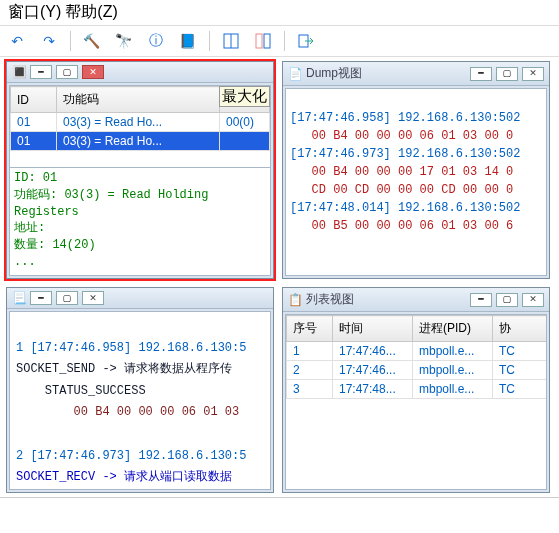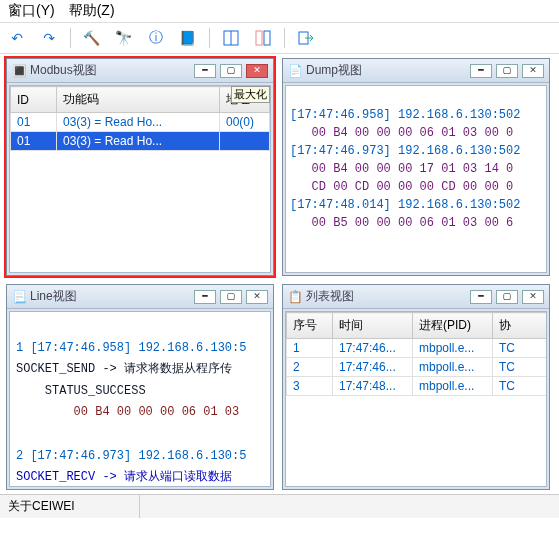--- a/index.html
+++ b/index.html
@@ -1,50 +1,50 @@
 <!DOCTYPE html>
 <html><head>
 <meta charset="utf-8">
 <style>
 * { box-sizing: border-box; margin: 0; padding: 0; }
 body { font-family: "Microsoft YaHei", Tahoma, sans-serif; font-size: 12px; background: #fff; width: 559px; height: 533px; overflow: hidden; }
-.menubar { display: flex; gap: 14px; padding: 2px 8px; font-size: 14px; background: #fff; }
+.menubar { display: flex; gap: 4px; padding: 2px 8px; font-size: 16px; background: #fff; }
 .menubar span { cursor: default; }
 .toolbar { display: flex; gap: 10px; padding: 4px 6px; border-top: 1px solid #ddd; border-bottom: 1px solid #ddd; align-items: center; }
 .toolbar .tbtn { width: 22px; height: 22px; display: flex; align-items: center; justify-content: center; font-size: 14px; cursor: pointer; }
 .toolbar .sep { width: 1px; height: 20px; background: #ccc; }
 .mdi { position: relative; height: 440px; background: #fff; }
 .panel { position: absolute; border: 1px solid #7b8ea0; background: #d8e3ef; display: flex; flex-direction: column; }
 .panel.hl { outline: 2px solid #ff1e1e; }
 .titlebar { display: flex; align-items: center; gap: 4px; padding: 3px 5px; background: linear-gradient(#e9f0f8,#d0ddeb); border-bottom: 1px solid #a8b8c8; font-size: 12px; }
 .titlebar .ticon { width: 14px; height: 14px; }
 .titlebar .ttext { flex: 1; color: #445; white-space: nowrap; overflow: hidden; }
 .titlebar .wbtn { width: 22px; height: 14px; border: 1px solid #8aa; background: #fff; cursor: pointer; display:flex;align-items:center;justify-content:center;font-size:9px;line-height:1; }
 .titlebar .wbtn.close { background: #e06060; border-color: #b04040; color: #fff; }
 .pbody { flex: 1; background: #fff; border: 1px solid #a8b8c8; margin: 2px; display: flex; flex-direction: column; overflow: hidden; position: relative; }
 .table { width: 100%; border-collapse: collapse; font-size: 12px; }
 .table th { background: linear-gradient(#fafafa,#e8e8e8); border: 1px solid #c8c8c8; padding: 4px 6px; text-align: left; font-weight: normal; position: relative; }
 .table td { border: 1px solid #e0e0e0; padding: 2px 6px; color: #0060c0; }
 .table tr.selected td { background: #2060e0; color: #fff; }
-.maxtag { position: absolute; right: 0; top: 0; border:1px solid #999; background: #fafae0; font-size: 11px; padding: 0 2px; z-index: 2; }
+.maxtag { position: absolute; right: 0; top: 0; border:1px solid #999; background: #fafae0; font-size: 15px; padding: 0 2px; z-index: 2; }
 .scroller { overflow: auto; flex: 1; }
 .scroller::-webkit-scrollbar { width: 16px; height: 16px; }
 .scroller::-webkit-scrollbar-track { background: #efefef; }
 .scroller::-webkit-scrollbar-thumb { background: #c8d4e2; border:1px solid #9ab; }
 .monotext { font-family: "Courier New", monospace; font-size: 12px; white-space: pre; padding: 2px 4px; color: #0060c0; line-height: 1.5; }
 .info { border-top: 1px solid #a8b8c8; padding: 2px 4px; font-family: "Courier New", monospace; font-size: 12px; color: #008000; line-height: 1.4; }
 .line-text { font-family: "Courier New", monospace; font-size: 12px; white-space: pre; padding: 4px 6px; line-height: 1.8; }
 .line-text .idx { color: #0060c0; }
 .line-text .ts  { color: #0060c0; }
 .line-text .send { color: #0f172a; }
 .line-text .recv { color: #0000c0; }
 .line-text .hex { color: #7f1d1d; }
 .statusbar { display: flex; border-top: 1px solid #ccc; font-size: 12px; background: #f4f4f4; }
 .statusbar .cell { padding: 3px 8px; border-right: 1px solid #ccc; white-space: nowrap; }
-.dump-row { color: #701a75; }
+.dump-row { color: #b91c1c; }
 .dump-hdr { color: #0060c0; }
 svg { display: block; }
 </style>
 </head>
 <body>
 
 <div class="menubar">
   <span>窗口(Y)</span>
   <span>帮助(Z)</span>
 </div>
@@ -77,21 +77,20 @@
         <path d="M7 8 h8 m-3 -3 l3 3 l-3 3" fill="none" stroke="#2a8"></path>
       </svg>
     </div>
 </div>
 
 <div class="mdi">
 
   <div class="panel hl" style="left:6px;top:4px;width:268px;height:218px;">
     <div class="titlebar">
       <span class="ticon">🔳</span>
-      <span class="ttext">Modbus视图</span>
       <span class="wbtn">━</span>
       <span class="wbtn">▢</span>
       <span class="wbtn close">✕</span>
     </div>
     <div class="pbody">
       <div class="scroller" style="flex:0 0 auto; max-height:80px; position:relative;">
         <div class="maxtag">最大化</div>
         <table class="table">
           <thead>
               <tr>
@@ -110,20 +109,27 @@
               <td>01</td>
               <td>03(3) = Read Ho...</td>
               <td></td>
             </tr>
           </tbody>
         </table>
       </div>
       <div class="scroller" style="flex:0 0 16px; overflow-x:scroll; overflow-y:hidden;">
           <div style="width:400px;height:1px"></div>
         </div>
+      <div class="info">
+        <div>ID: 01</div>
+        <div>功能码: 03(3) = Read Holding Registers</div>
+        <div>地址:</div>
+        <div>数量: 14(20)</div>
+        <div>...</div>
+      </div>
     </div>
   </div>
 
   <div class="panel" style="left:282px;top:4px;width:268px;height:218px;">
     <div class="titlebar">
       <span class="ticon">📄</span>
       <span class="ttext">Dump视图</span>
       <span class="wbtn">━</span>
       <span class="wbtn">▢</span>
       <span class="wbtn close" style="background:#fff;color:#444;border-color:#8aa">✕</span>
@@ -139,21 +145,20 @@
 <span class="dump-hdr">[17:47:48.014] 192.168.6.130:502</span>
 <span class="dump-row">   00 B5 00 00 00 06 01 03 00 6</span>
         </div>
       </div>
     </div>
   </div>
 
   <div class="panel" style="left:6px;top:230px;width:268px;height:206px;">
     <div class="titlebar">
       <span class="ticon">📃</span>
-      <span class="ttext">Line视图</span>
       <span class="wbtn">━</span>
       <span class="wbtn">▢</span>
       <span class="wbtn close" style="background:#fff;color:#444;border-color:#8aa">✕</span>
     </div>
     <div class="pbody">
       <div class="scroller" style="overflow:scroll">
         <div class="line-text" style="width:330px">
 <span class="idx">1</span> <span class="ts">[17:47:46.958] 192.168.6.130:5</span>
 <span class="send">SOCKET_SEND -&gt; 请求将数据从程序传</span>
     <span class="send">STATUS_SUCCESS</span>
@@ -206,14 +211,13 @@
               </tr>
           </tbody>
         </table>
       </div>
     </div>
   </div>
 
 </div>
 
 <div class="statusbar">
-  <div class="cell" style="flex:0 0 140px">关于CEIWEI</div>
 </div>
 
 </body></html>

